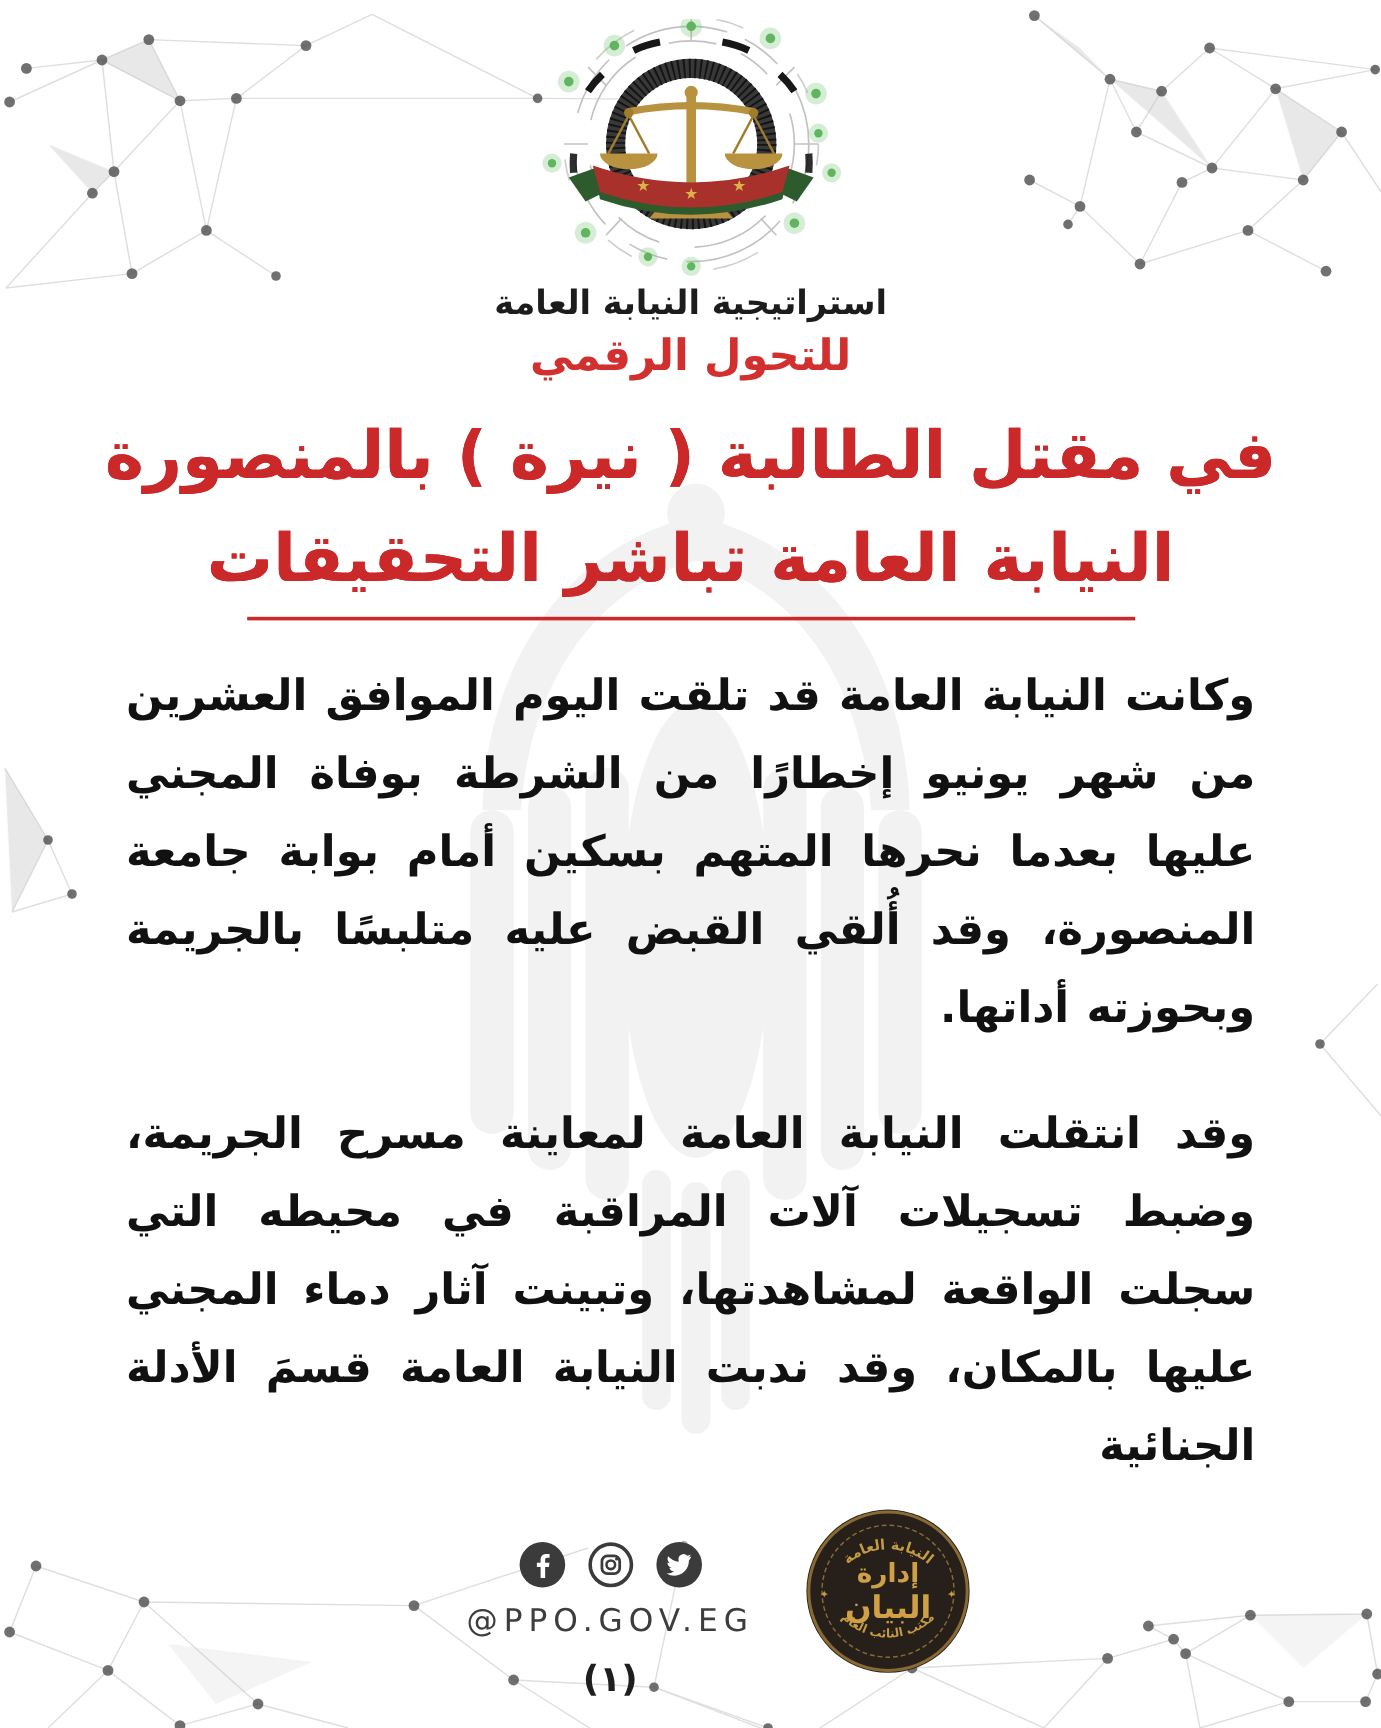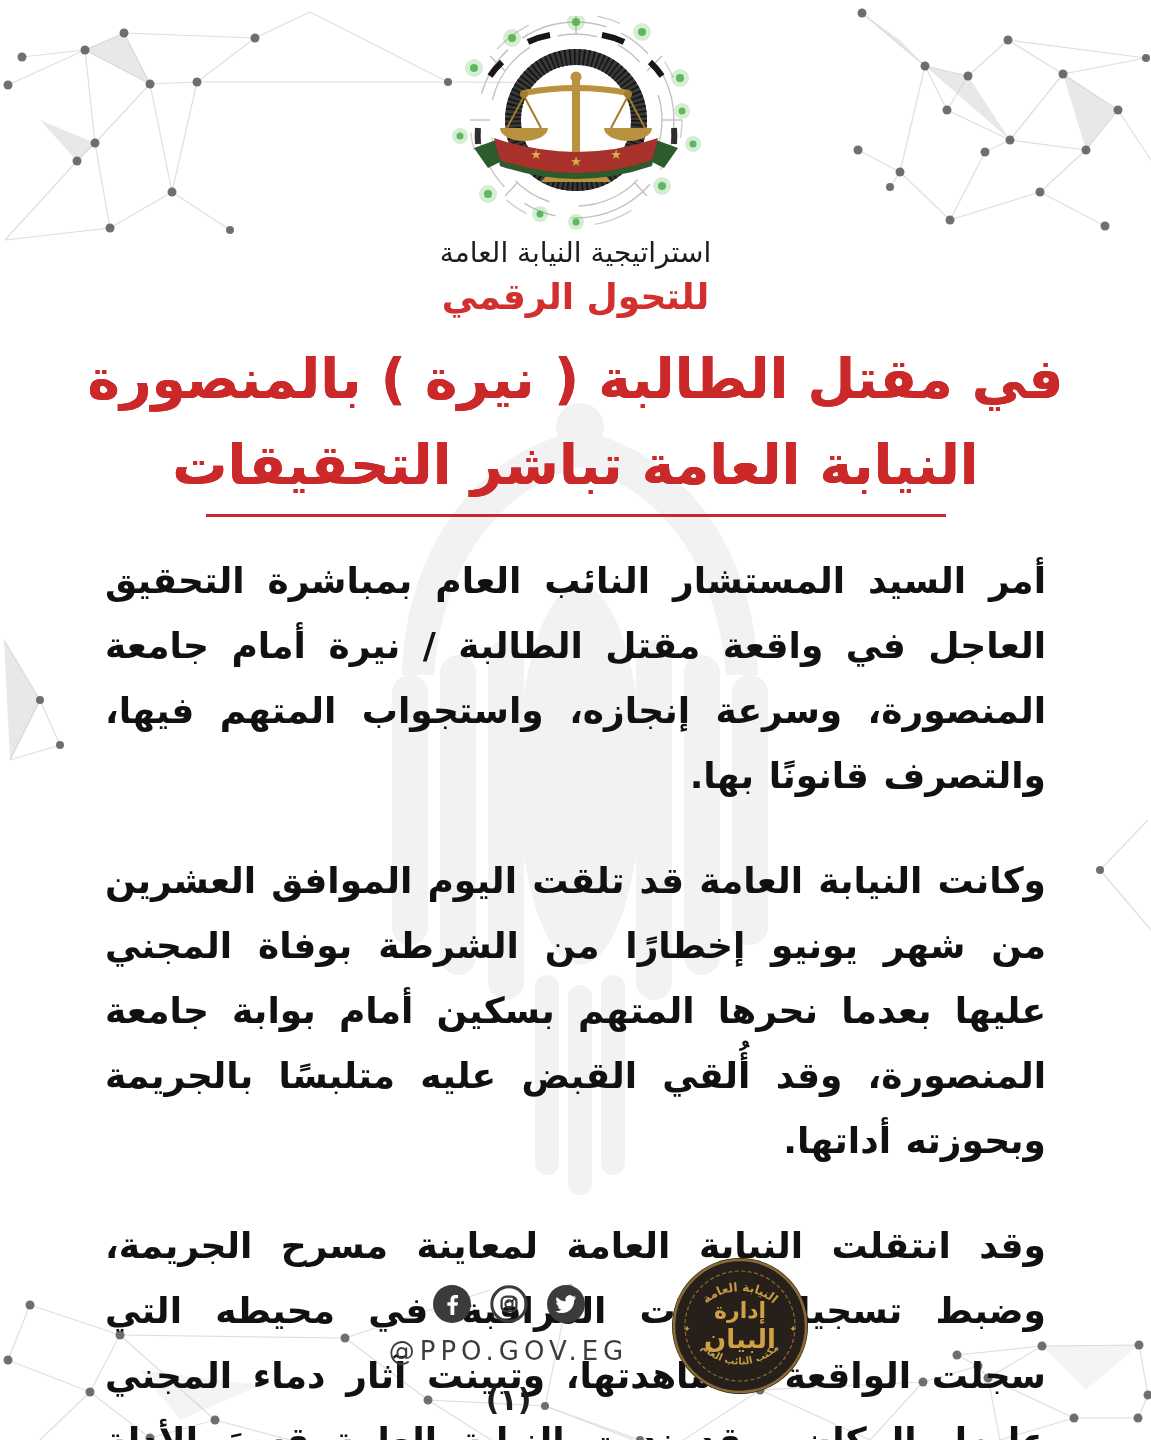--- a/index.html
+++ b/index.html
@@ -12,21 +12,21 @@
     font-family: "DejaVu Sans", sans-serif;
   }
   .plexus { position: absolute; inset: 0; z-index: 0; }
   .watermark { position: absolute; left: 330px; top: 375px; z-index: 0; }
 
   
   .header { position: absolute; top: 16px; left: 0; width: 100%; text-align: center; z-index: 2; }
   .logo-wrap { width: 252px; margin: 0 auto; }
   .strategy-title {
     margin-top: 0px;
-    font-size: 28px; font-weight: normal; color: #1c1c1c;
+    font-size: 28px; font-weight: bold; color: #1c1c1c;
     letter-spacing: 0px; direction: rtl;
   }
   .strategy-subtitle {
     margin-top: 7px;
     font-size: 36px; font-weight: bold; color: #d22f2f; direction: rtl;
   }
 
   
   .title-block { position: absolute; top: 336px; left: 0; width: 100%; text-align: center; z-index: 2; direction: rtl; }
   .title-line {
@@ -342,21 +342,20 @@
     <div class="strategy-subtitle">للتحول الرقمي</div>
   </div>
 
   <div class="title-block">
     <div class="title-line">في مقتل الطالبة ( نيرة ) بالمنصورة</div>
     <div class="title-line">النيابة العامة تباشر التحقيقات</div>
     <div class="title-underline"></div>
   </div>
 
   <div class="content" lang="ar" dir="rtl">
-    <p>أمر السيد المستشار النائب العام بمباشرة التحقيق العاجل في واقعة مقتل الطالبة / نيرة أمام جامعة المنصورة، وسرعة إنجازه، واستجواب المتهم فيها، والتصرف قانونًا بها.</p>
     <p>وكانت النيابة العامة قد تلقت اليوم الموافق العشرين من شهر يونيو إخطارًا من الشرطة بوفاة المجني عليها بعدما نحرها المتهم بسكين أمام بوابة جامعة المنصورة، وقد أُلقي القبض عليه متلبسًا بالجريمة وبحوزته أداتها.</p>
     <p>وقد انتقلت النيابة العامة لمعاينة مسرح الجريمة، وضبط تسجيلات آلات المراقبة في محيطه التي سجلت الواقعة لمشاهدتها، وتبينت آثار دماء المجني عليها بالمكان، وقد ندبت النيابة العامة قسمَ الأدلة الجنائية</p>
   </div>
 
   <div class="footer">
     <div class="footer-left">
       <div class="social-row">
         <svg class="social-icon" viewBox="0 0 40 40">
           <circle cx="20" cy="20" r="19" fill="#3b3b3b"></circle>
           <path fill="#ffffff" d="M22.3 31v-9.2h3.1l.5-3.6h-3.6v-2.3c0-1 .3-1.7 1.8-1.7h1.9V11c-.3 0-1.5-.1-2.8-.1-2.8 0-4.7 1.7-4.7 4.8v2.5h-3.1v3.6h3.1V31h3.8z"></path>

